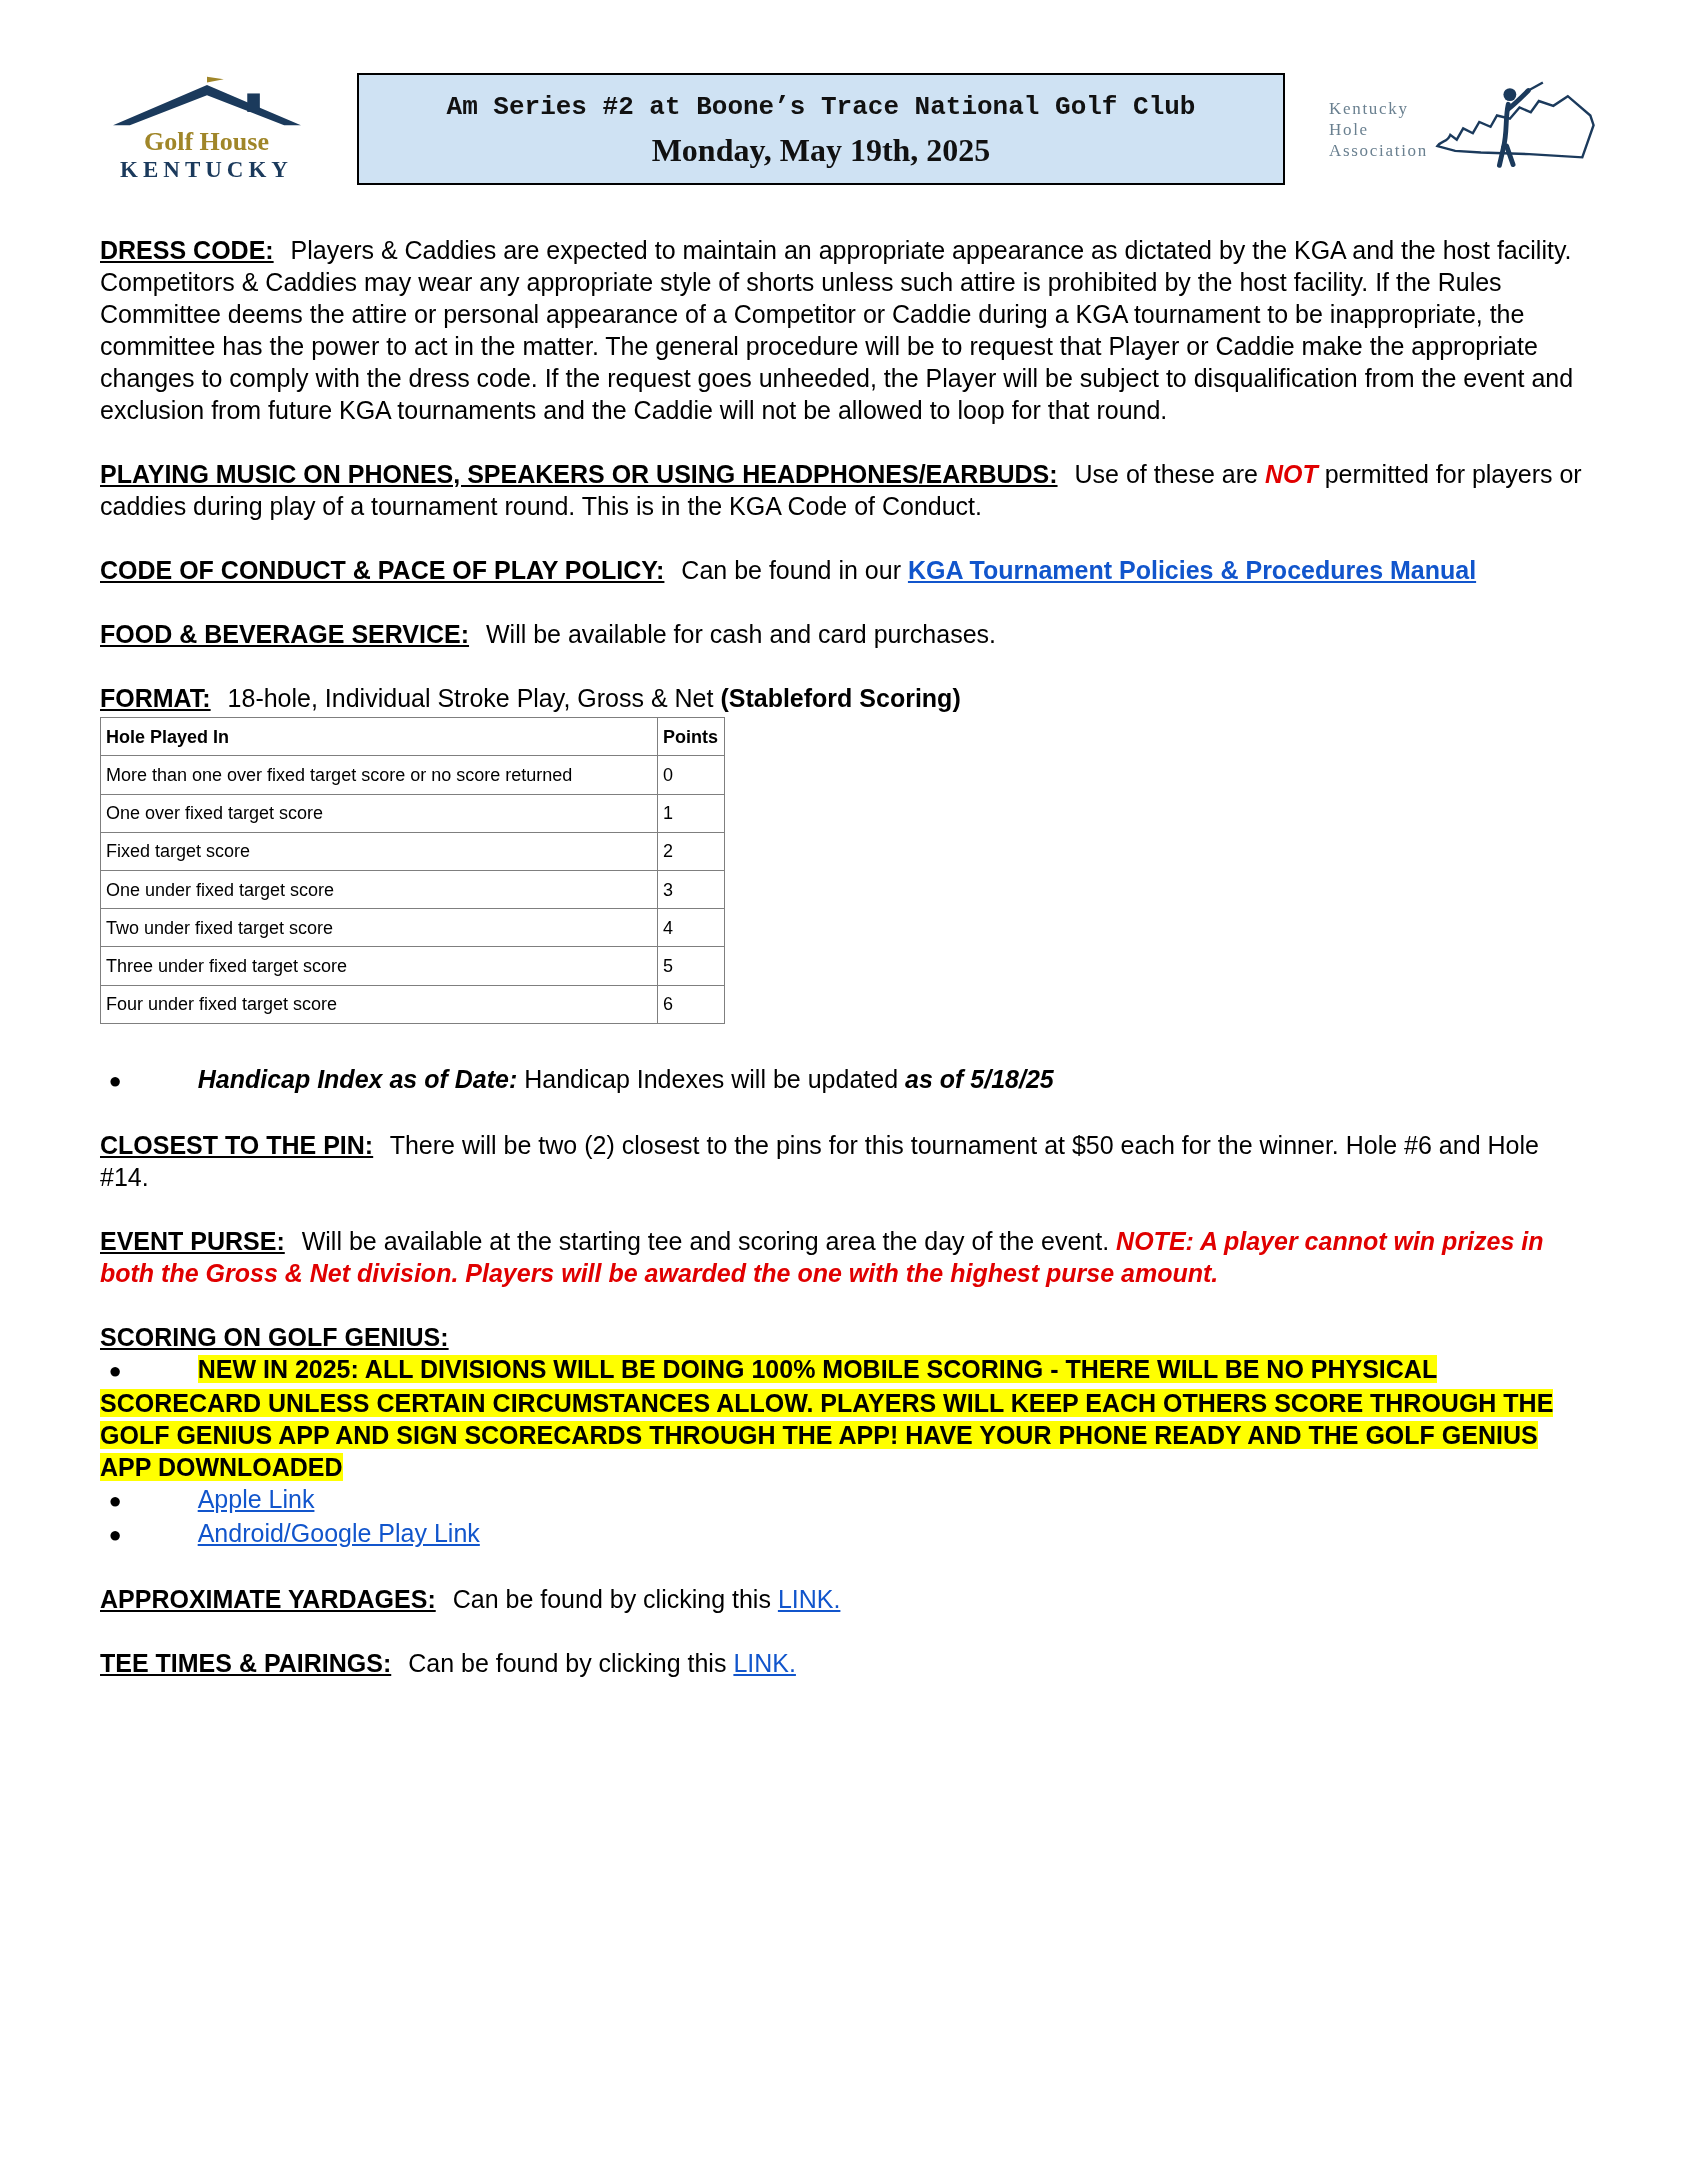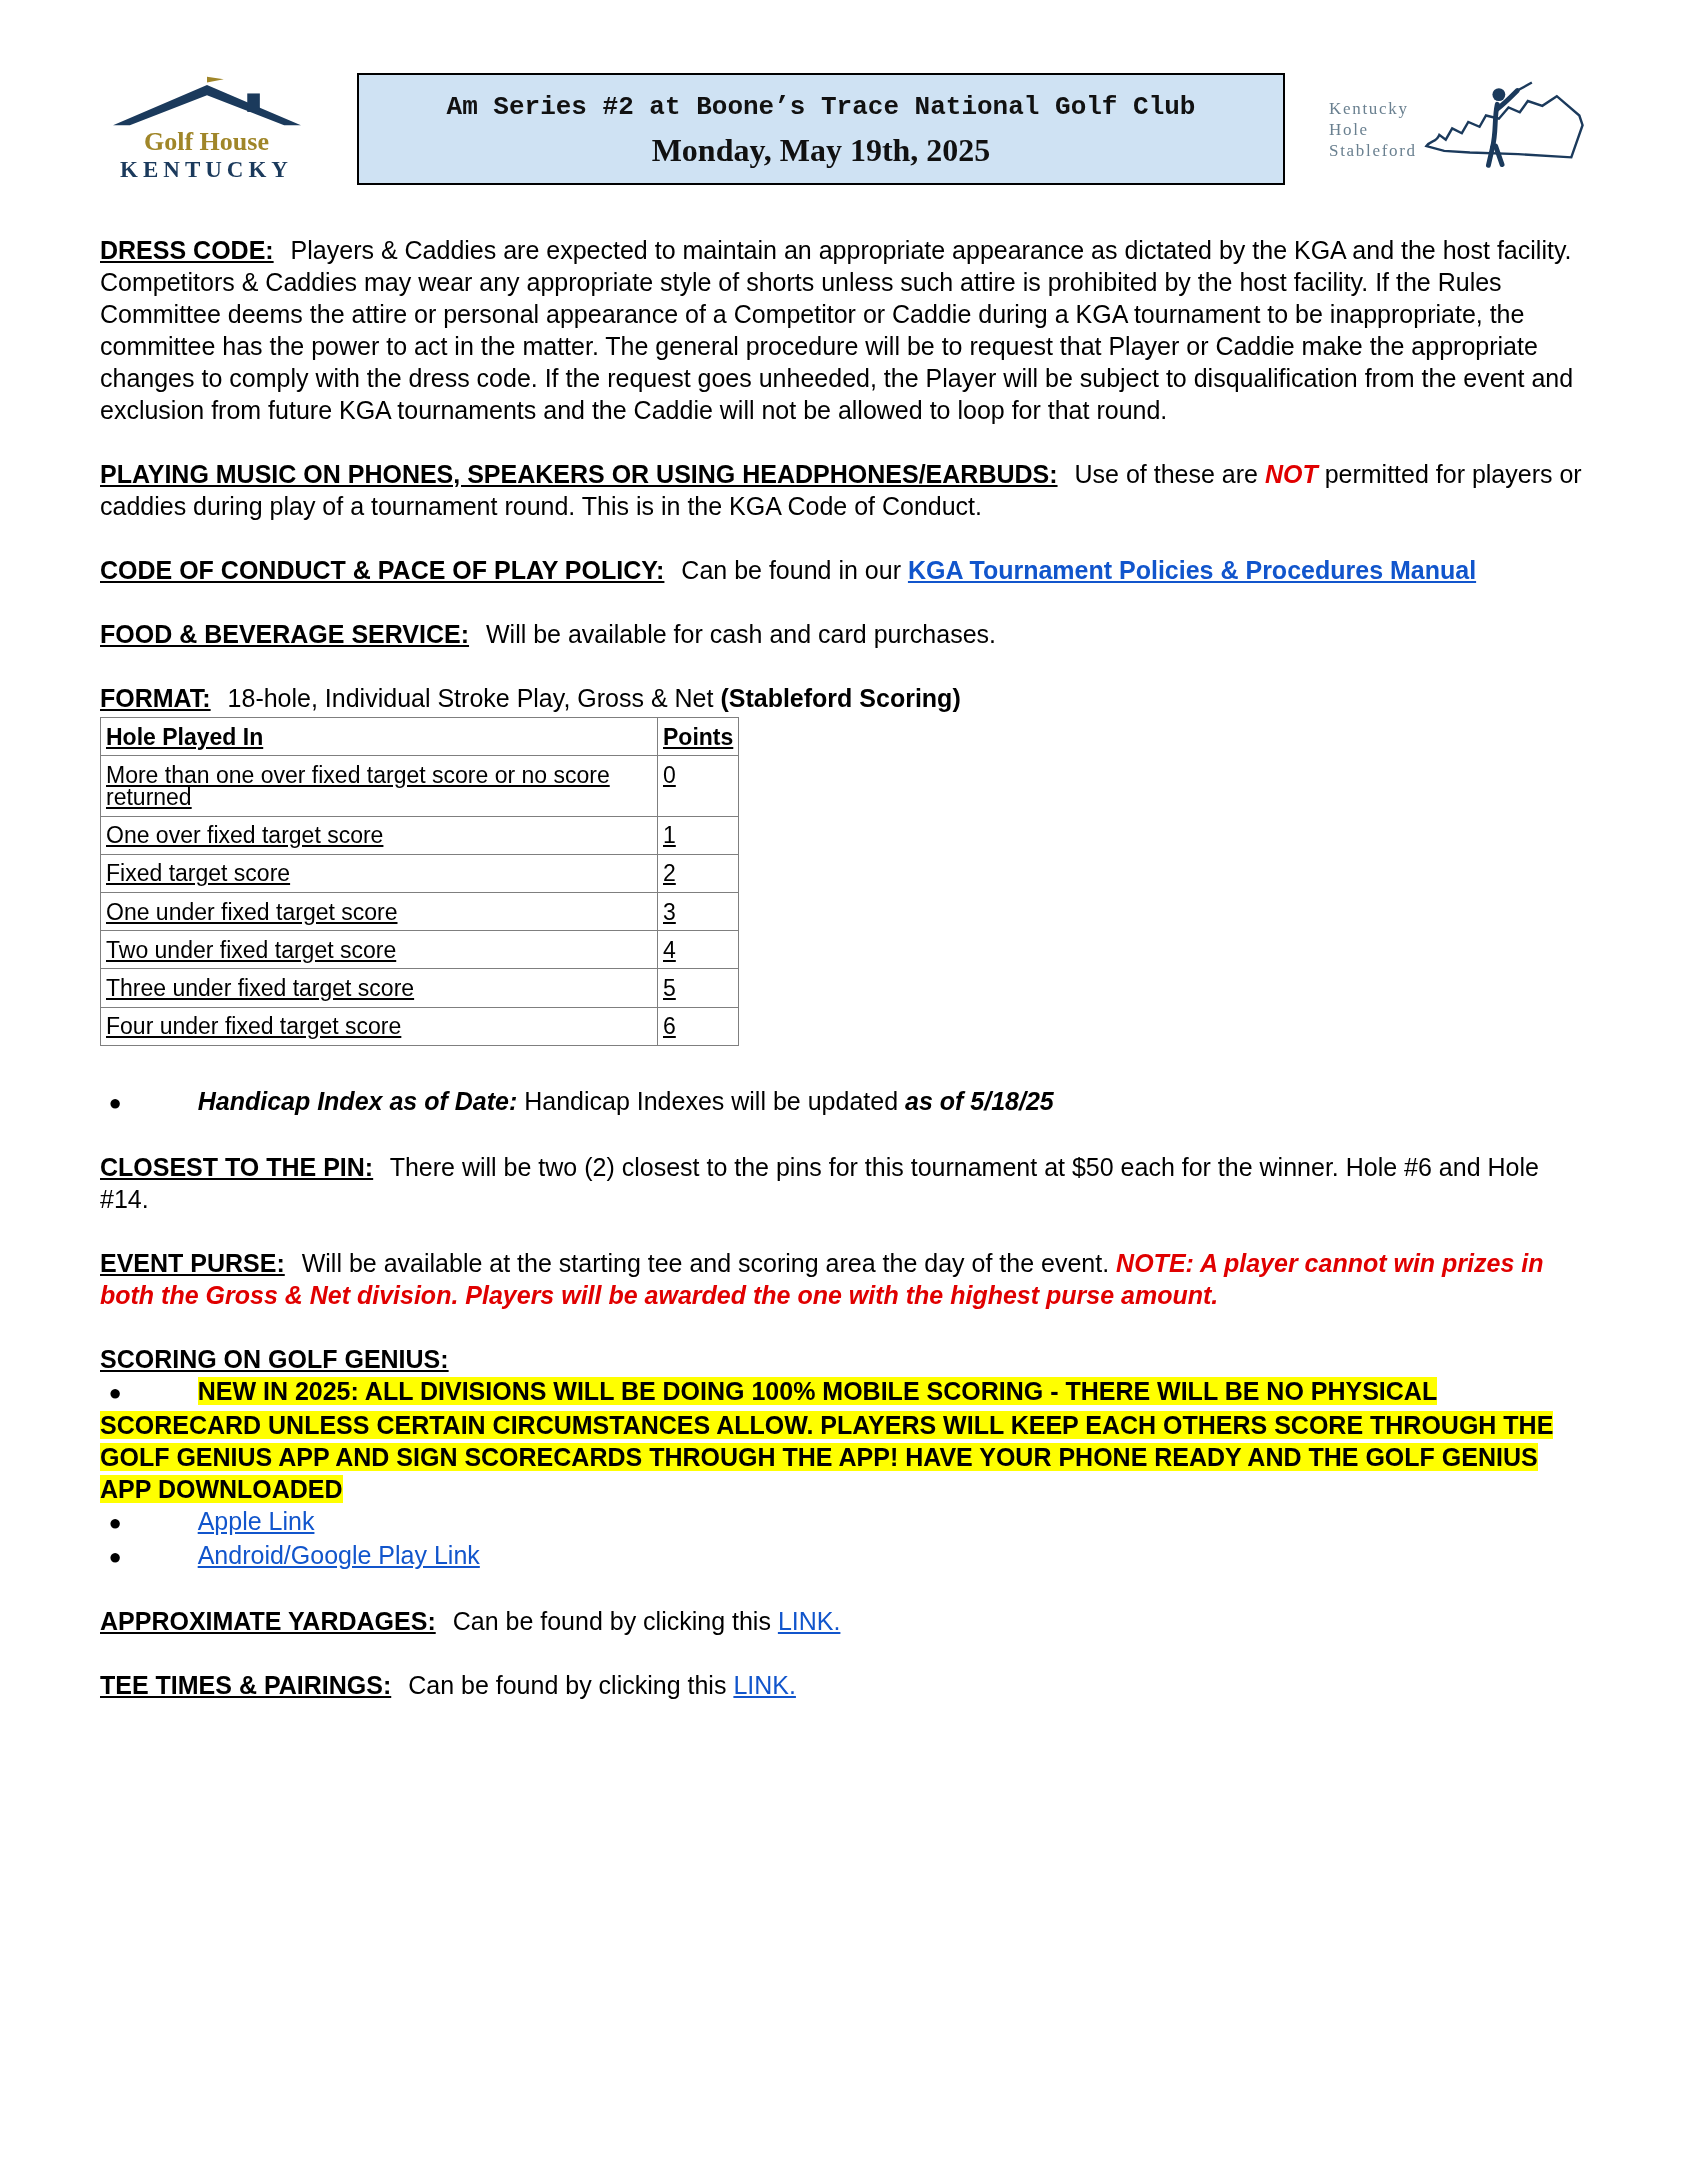--- a/index.html
+++ b/index.html
@@ -35,23 +35,22 @@
   .link { color:var(--link,#1155cc); text-decoration:underline; cursor:pointer; }
   .link.b { font-weight:bold; }
   .hl { background:var(--highlight,#ffff00); font-weight:bold; }
   .bullet-line { margin:0; }
   .bullet { margin-left:8.4px; font-size:22px; }
   .bullet-gap { display:inline-block; width:76px; }
   .after-group { margin-bottom:32px; }
   
   .points-table {
     border-collapse:collapse; margin:3.4px 0 39px 0;
-    font-size:23px; line-height:22px;
+    font-size:18px; line-height:22px;
     border:1.7px solid var(--table_border,#7f7f7f);
-    text-decoration:underline;
   }
   .points-table th, .points-table td {
     border:0.8px solid var(--table_border,#7f7f7f);
     padding:7.6px 5px; text-align:left; vertical-align:top; font-weight:normal;
   }
   .points-table th { font-weight:bold; }
   .points-table .col-hole { width:557px; }
   .points-table .col-pts { width:67px; }
 </style>
 </head>
@@ -73,21 +72,21 @@
 
     <div class="banner">
       <div class="banner-line1">Am Series #2 at Boone’s Trace National Golf Club</div>
       <div class="banner-line2">Monday, May 19th, 2025</div>
     </div>
 
     <div class="logo-right">
       <div class="kga-text">
         <div>Kentucky</div>
         <div>Hole</div>
-        <div>Stableford</div>
+        <div>Association</div>
       </div>
       <svg width="169" height="100" viewBox="0 0 210 120">
         <path d="M8,80 C14,72 20,76 24,66 L32,72 L40,58 L52,64 L60,50 L74,56 L82,42 L98,46 L110,32 L124,38 L134,24 L152,30 L170,18 L198,42 L202,54 L188,94 L122,90 L62,88 L30,86 Z" fill="none" stroke="#1b3a5c" stroke-width="3"></path>
         <circle cx="98" cy="16" r="8" fill="#1b3a5c"></circle>
         <g stroke="#1b3a5c" stroke-width="6" fill="none" stroke-linecap="round">
           <path d="M96,28 C92,46 95,62 90,82"></path>
           <path d="M90,82 L85,104"></path>
           <path d="M94,80 L102,103"></path>
           <path d="M96,34 C104,28 112,20 121,11"></path>
         </g>

